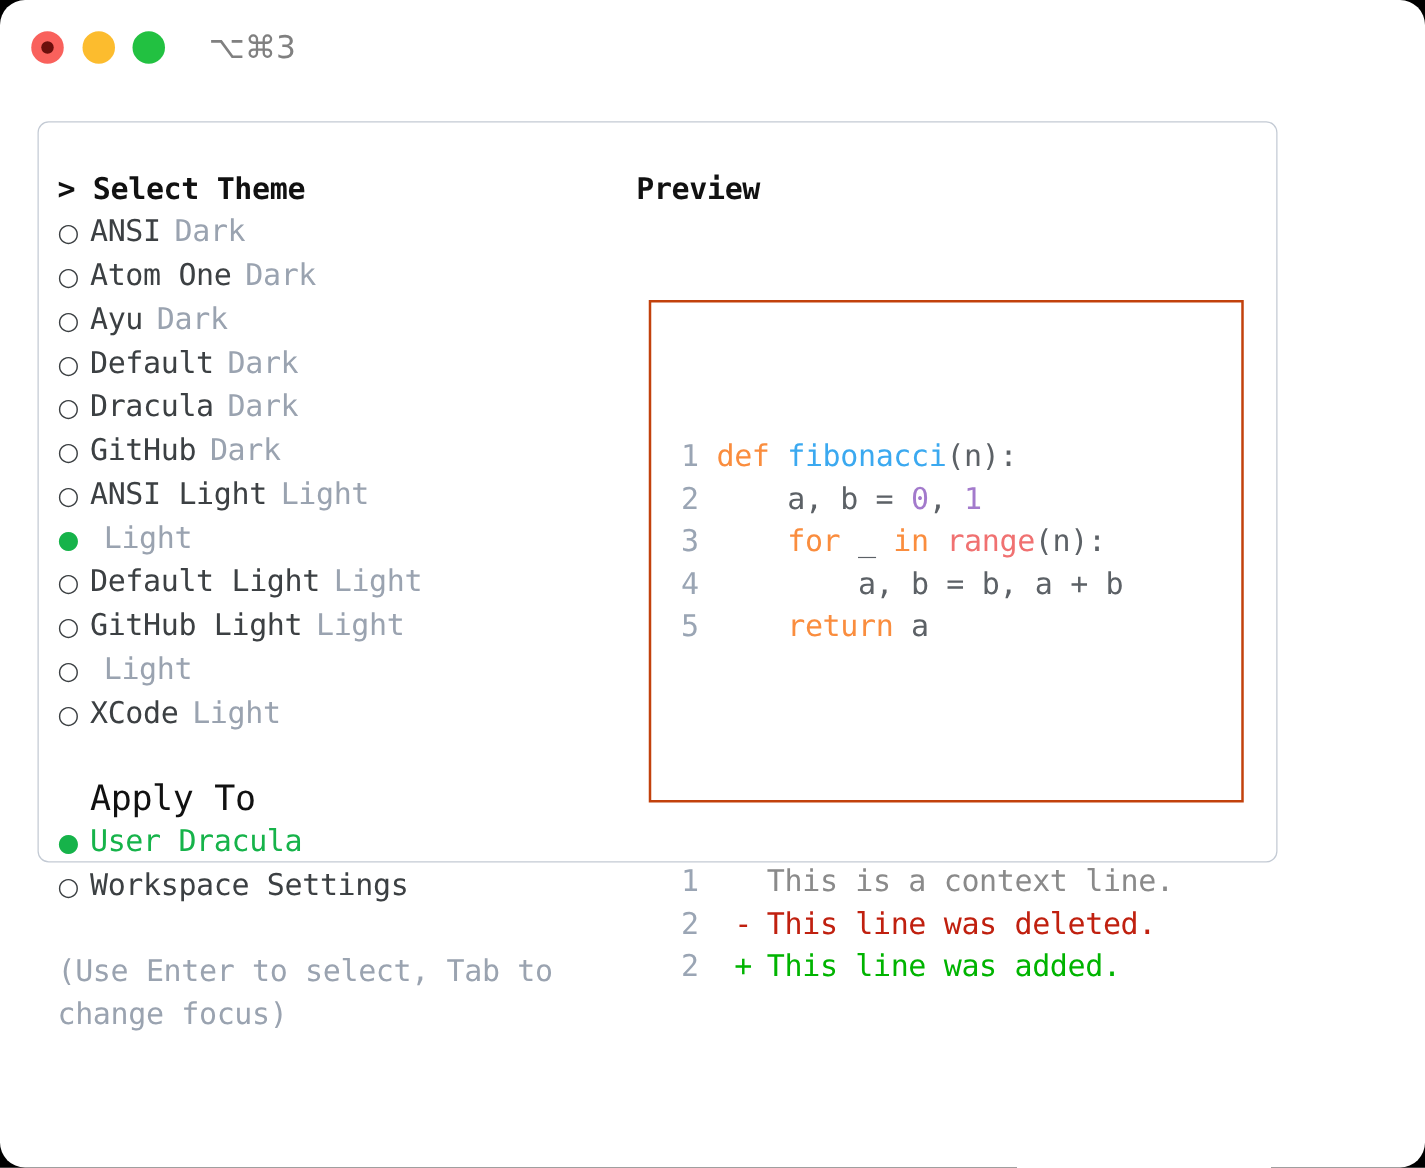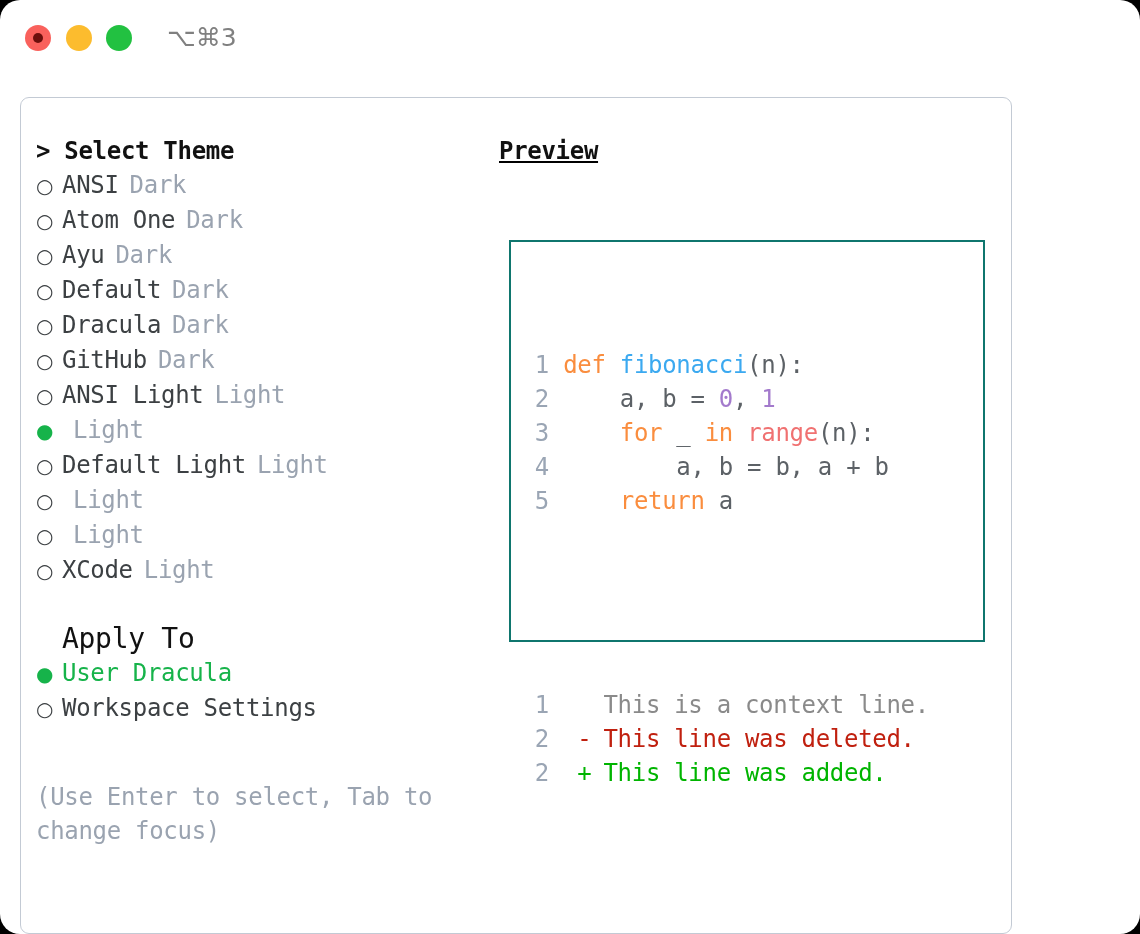--- a/index.html
+++ b/index.html
@@ -58,24 +58,24 @@
     font-size: 25px;
     letter-spacing: 0px;
     color: #808080;
     font-family: "DejaVu Sans", sans-serif;
     white-space: pre;
   }
 
   
   .panel {
     position: absolute;
-    left: 20px;
+    left: 30px;
     top: 97px;
     width: 992px;
-    height: 837px;
+    height: 593px;
     border: 1.5px solid #c3cad4;
     border-radius: 9px;
     box-sizing: border-box;
     background: #ffffff;
   }
 
   
   .left-col {
     position: absolute;
     left: 15px;
@@ -116,43 +116,42 @@
   .plain-label {
     padding-left: 26px;
     font-size: 28px;
     color: #111111;
     line-height: 34px;
     white-space: pre;
     letter-spacing: -0.3px;
   }
   .spacer-lg { height: 34px; }
   .hint {
-    margin-top: 54px;
+    margin-top: 34px;
     font-size: 24px;
     line-height: 34px;
     color: #9aa3b0;
     width: 400px;
     letter-spacing: -0.3px;
   }
 
   
   .right-col {
     position: absolute;
     left: 478px;
     top: 36px;
     width: 500px;
-    text-decoration: underline;
   }
   .preview-box {
     position: absolute;
     left: 10px;
     top: 106px;
     width: 476px;
     height: 402px;
-    border: 2px solid #0f766e;
+    border: 2px solid #c2410c;
     box-sizing: border-box;
     background: #ffffff;
   }
   .code {
     position: absolute;
     left: 16px;
     top: 38px;
     font-size: 24px;
     line-height: 34px;
     white-space: pre;
@@ -195,21 +194,21 @@
       <div id="theme-list">
           <div class="opt-row"><span class="marker">○</span><span class="opt-label">ANSI</span><span class="opt-tag">Dark</span></div>
           <div class="opt-row"><span class="marker">○</span><span class="opt-label">Atom One</span><span class="opt-tag">Dark</span></div>
           <div class="opt-row"><span class="marker">○</span><span class="opt-label">Ayu</span><span class="opt-tag">Dark</span></div>
           <div class="opt-row"><span class="marker">○</span><span class="opt-label">Default</span><span class="opt-tag">Dark</span></div>
           <div class="opt-row"><span class="marker">○</span><span class="opt-label">Dracula</span><span class="opt-tag">Dark</span></div>
           <div class="opt-row"><span class="marker">○</span><span class="opt-label">GitHub</span><span class="opt-tag">Dark</span></div>
           <div class="opt-row"><span class="marker">○</span><span class="opt-label">ANSI Light</span><span class="opt-tag">Light</span></div>
           <div class="opt-row selected"><span class="marker on">●</span><span class="opt-tag">Light</span></div>
           <div class="opt-row"><span class="marker">○</span><span class="opt-label">Default Light</span><span class="opt-tag">Light</span></div>
-          <div class="opt-row"><span class="marker">○</span><span class="opt-tag">Light</span></div>
+          <div class="opt-row"><span class="marker">○</span><span class="opt-label">GitHub Light</span><span class="opt-tag">Light</span></div>
           <div class="opt-row"><span class="marker">○</span><span class="opt-tag">Light</span></div>
           <div class="opt-row"><span class="marker">○</span><span class="opt-label">XCode</span><span class="opt-tag">Light</span></div>
         </div>
 
       <div class="spacer-lg"></div>
 
       <div class="plain-label">Apply To</div>
       <div id="apply-list">
           <div class="opt-row selected"><span class="marker on">●</span><span class="opt-label">User Dracula</span></div>
           <div class="opt-row"><span class="marker">○</span><span class="opt-label">Workspace Settings</span></div>

